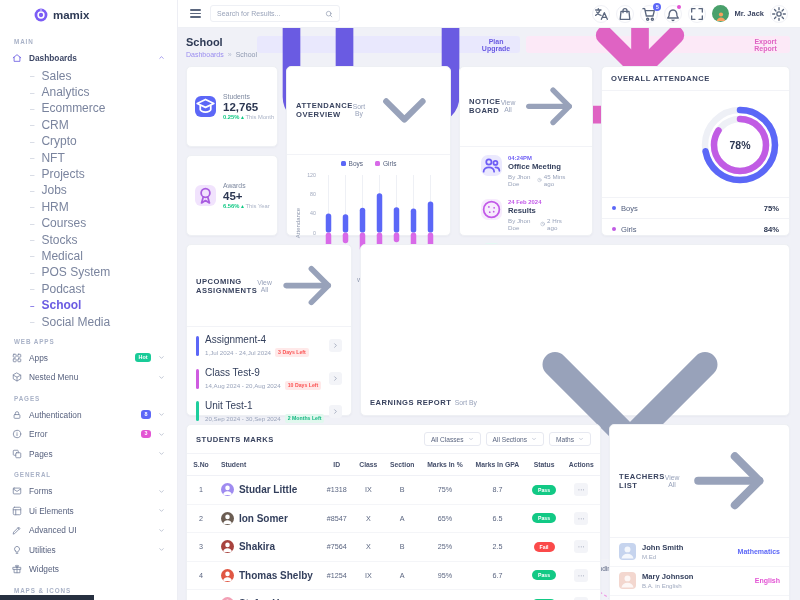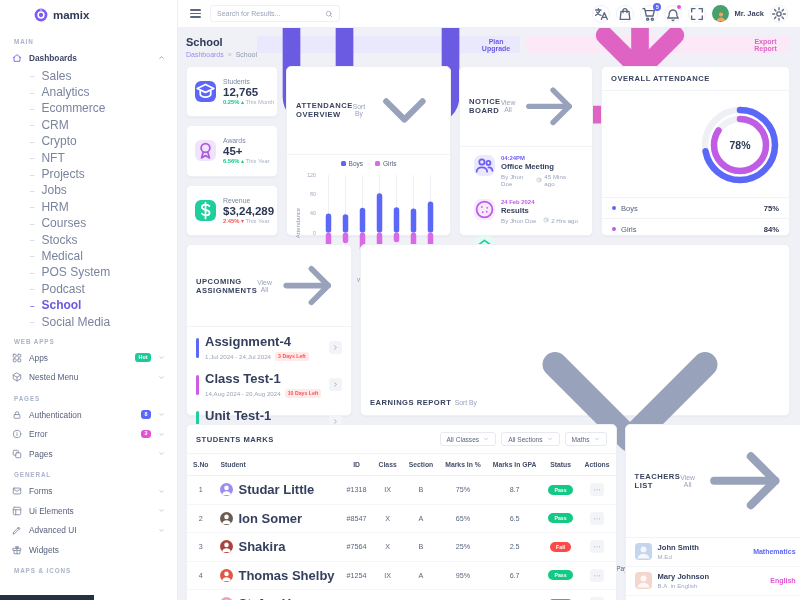--- a/index.html
+++ b/index.html
@@ -76,58 +76,58 @@
   .stat-delta{font-size:5.8px;color:#a9b2c6;white-space:nowrap}
   .delta-val{font-weight:700}
   
   .legend{display:flex;justify-content:center;gap:12px;padding:5px 0 1px;font-size:6.5px;color:#55607d}
   .lg-item{display:flex;align-items:center;gap:3px}
   .lg-dot{width:5px;height:5px;display:inline-block}
   .lg-sq{border-radius:1.5px}.lg-rd{border-radius:50%}
   .att-body{padding:0 6px}
   .earn-body{padding:0 8px}
   
-  .notice-item{display:flex;gap:6px;padding:6px 14px;cursor:pointer}
+  .notice-item{display:flex;gap:6px;padding:6px 21px;cursor:pointer}
   .n-icon{width:21px;height:21px;border-radius:7px;display:flex;align-items:center;justify-content:center;flex-shrink:0}
   .n-icon svg{width:10px;height:10px}
   .n-col{flex:1;min-width:0}
   .n-date{font-size:5.9px;font-weight:700}
   .n-title{font-size:7.7px;font-weight:600;color:#333f5c;margin:1.5px 0}
   .n-meta{display:flex;justify-content:space-between;font-size:6.2px;color:#9aa4bb}
   .n-ago{display:flex;align-items:center;gap:2px}
   .n-ago svg{width:6px;height:6px}
   
   .donut-wrap{display:flex;justify-content:flex-end;padding:5px 0 3px}
   .oa-row{display:flex;align-items:center;gap:5px;padding:0 10px;height:21px;border-top:1px solid #f2f3f7;font-size:7.6px;color:#525f7e}
   .oa-dot{width:4px;height:4px;border-radius:50%}
   .oa-val{margin-left:auto;font-weight:700;color:#2c3752}
   
   .assign-item{display:flex;align-items:center;gap:6px;padding:5.2px 9px}
   .a-bar{width:3px;height:20px;border-radius:2px;flex-shrink:0}
   .a-col{flex:1;min-width:0}
-  .a-title{font-size:13px;font-weight:700;color:#333f5c}
+  .a-title{font-size:10px;font-weight:400;color:#333f5c}
   .a-range{font-size:6.2px;color:#9aa4bb;margin-top:2.5px;display:flex;align-items:center;gap:4px;white-space:nowrap}
   .a-badge{font-size:5.2px;font-weight:700;border-radius:2px;padding:1.5px 3px;white-space:nowrap}
   .bdg-danger{background:#ffe9e9;color:#fb5454}
   .bdg-success{background:#e1f8ee;color:#14b882}
   .a-btn{width:13px;height:13px;border-radius:3px;background:#f3f4f8;color:#7a849e;display:flex;align-items:center;justify-content:center;border:none;cursor:pointer;flex-shrink:0}
   .a-btn svg{width:7px;height:7px}
   
   .filters{display:flex;gap:5px}
   .filter-btn{height:14px;border:1px solid #e7e9f1;border-radius:3px;font-size:6.6px;color:#5a6580;display:flex;align-items:center;gap:4px;padding:0 6px;background:#fff;cursor:pointer;font-family:inherit}
   .filter-btn svg{width:6px;height:6px;color:#98a2ba}
   table{width:100%;border-collapse:collapse}
   th{font-size:6.8px;color:#454f6b;font-weight:700;padding:7px 6px;border-bottom:1px solid #f0f1f6;text-align:center;white-space:nowrap}
   th.left{text-align:left}
   td{font-size:7.2px;color:#5a6580;padding:0 6px;height:28.5px;border-bottom:1px solid #f4f5f8;text-align:center}
   td.left{text-align:left}
   .stu{display:flex;align-items:center;gap:5px}
   .stu-av{width:13px;height:13px;border-radius:50%;display:flex;align-items:flex-end;justify-content:center;overflow:hidden;flex-shrink:0}
   .stu-av svg{width:9px;height:9px;color:#fff}
-  .stu-name{font-size:13px;color:#333f5c;font-weight:600;white-space:nowrap}
+  .stu-name{font-size:10px;color:#333f5c;font-weight:600;white-space:nowrap}
   .pill{font-size:5.2px;font-weight:700;color:#fff;border-radius:6px;padding:2px 6px;display:inline-block}
   .pill-pass{background:#12c985}.pill-fail{background:#fb4a4a}
   .dots-btn{width:14px;height:13px;border-radius:3px;background:#f3f4f8;color:#7a849e;border:none;cursor:pointer;font-size:7px;line-height:1;margin:0 auto;display:flex;align-items:center;justify-content:center}
   .dots-btn::before{content:"⋯"}
   
   .teach-item{display:flex;align-items:center;gap:6px;padding:0 9px;height:29px;border-bottom:1px solid #f4f5f8}
   .t-av{width:17px;height:17px;border-radius:4px;display:flex;align-items:flex-end;justify-content:center;overflow:hidden;flex-shrink:0}
   .t-av svg{width:12px;height:12px}
   .t-col{flex:1;min-width:0}
   .t-name{font-size:7.6px;font-weight:600;color:#333f5c;white-space:nowrap}
@@ -288,20 +288,34 @@
         </span>
       </div>
       <div class="nav-item">
         <span class="ni-icon">
           <svg viewBox="0 0 24 24" fill="none" stroke="currentColor" stroke-width="2" stroke-linecap="round" stroke-linejoin="round" style="width:100%;height:100%">
             <path d="m3 21 1-4L16 5l3 3L7 20z"></path>
             <path d="m14 7 3 3"></path>
           </svg>
         </span>
         <span class="ni-label">Advanced UI</span>
+        <span class="chev">
+          <svg viewBox="0 0 24 24" fill="none" stroke="currentColor" stroke-width="2" stroke-linecap="round" stroke-linejoin="round" style="width:100%;height:100%">
+            <path d="m6 9 6 6 6-6"></path>
+          </svg>
+        </span>
+      </div>
+      <div class="nav-item">
+        <span class="ni-icon">
+          <svg viewBox="0 0 24 24" fill="none" stroke="currentColor" stroke-width="2" stroke-linecap="round" stroke-linejoin="round" style="width:100%;height:100%">
+            <path d="M8 14a6 6 0 1 1 8 0c-1 1-1.5 2-1.5 3h-5c0-1-.5-2-1.5-3z"></path>
+            <path d="M10 20h4"></path>
+          </svg>
+        </span>
+        <span class="ni-label">Utilities</span>
         <span class="chev">
           <svg viewBox="0 0 24 24" fill="none" stroke="currentColor" stroke-width="2" stroke-linecap="round" stroke-linejoin="round" style="width:100%;height:100%">
             <path d="m6 9 6 6 6-6"></path>
           </svg>
         </span>
       </div>
       <div class="nav-item">
         <span class="ni-icon">
           <svg viewBox="0 0 24 24" fill="none" stroke="currentColor" stroke-width="2" stroke-linecap="round" stroke-linejoin="round" style="width:100%;height:100%">
             <rect x="3" y="8" width="18" height="5"></rect>
@@ -447,33 +461,20 @@
             <span class="stat-icon" style="background:#f1e3fd;color:#a95ce0">
               <svg viewBox="0 0 24 24" fill="none" stroke="currentColor" stroke-width="2" stroke-linecap="round" stroke-linejoin="round" style="width:100%;height:100%">
                 <circle cx="12" cy="9" r="5"></circle>
                 <path d="m9.5 13.5-2 7 4.5-2.7 4.5 2.7-2-7"></path>
               </svg>
             </span>
             <div>
               <div class="stat-label">Awards</div>
               <div class="stat-value">45+</div>
               <div class="stat-delta"><span class="delta-val" style="color:#12c985">6.56%</span> <span style="color:#12c985">▴</span> This Year</div>
-            </div>
-          </div>
-          <div class="card stat-card">
-            <span class="stat-icon" style="background:#1fce9d;color:#ffffff">
-              <svg viewBox="0 0 24 24" fill="none" stroke="currentColor" stroke-width="2" stroke-linecap="round" stroke-linejoin="round" style="width:100%;height:100%">
-                <path d="M12 3v18"></path>
-                <path d="M16.5 7c-1-1.3-2.6-1.8-4.5-1.8-2.3 0-4.2 1.1-4.2 3 0 4 8.9 2.2 8.9 6.3 0 1.9-1.9 3-4.2 3-1.9 0-3.8-.6-4.8-2"></path>
-              </svg>
-            </span>
-            <div>
-              <div class="stat-label">Revenue</div>
-              <div class="stat-value">$3,24,289</div>
-              <div class="stat-delta"><span class="delta-val" style="color:#fb5454">2.45%</span> <span style="color:#fb5454">▾</span> This Year</div>
             </div>
           </div>
         </div>
 
       <div class="card">
         <div class="card-head">
           <span class="card-title">ATTENDANCE OVERVIEW</span>
           <button class="card-link">
               <span>Sort By</span>
               <span>
@@ -672,21 +673,21 @@
                 <span style="width:7px;height:7px;display:flex">
                   <svg viewBox="0 0 24 24" fill="none" stroke="currentColor" stroke-width="2" stroke-linecap="round" stroke-linejoin="round" style="width:100%;height:100%">
                     <path d="m9 6 6 6-6 6"></path>
                   </svg>
                 </span>
               </button>
             </div>
             <div class="assign-item">
               <span class="a-bar" style="background:#cf5ce0"></span>
               <div class="a-col">
-                <div class="a-title">Class Test-1</div>
+                <div class="a-title">Class Test-9</div>
                 <div class="a-range">14,Aug 2024 - 20,Aug 2024<span class="a-badge bdg-danger">10 Days Left</span></div>
               </div>
               <button class="a-btn">
                 <span style="width:7px;height:7px;display:flex">
                   <svg viewBox="0 0 24 24" fill="none" stroke="currentColor" stroke-width="2" stroke-linecap="round" stroke-linejoin="round" style="width:100%;height:100%">
                     <path d="m9 6 6 6-6 6"></path>
                   </svg>
                 </span>
               </button>
             </div>

